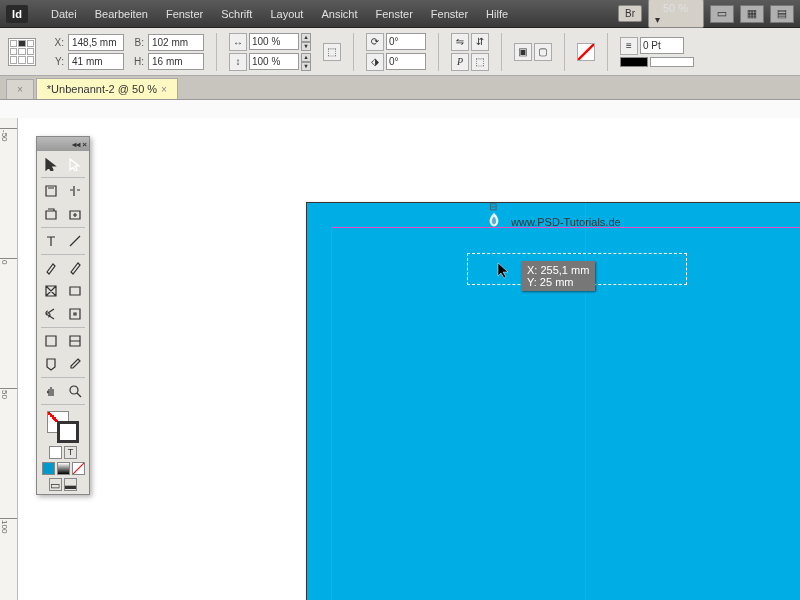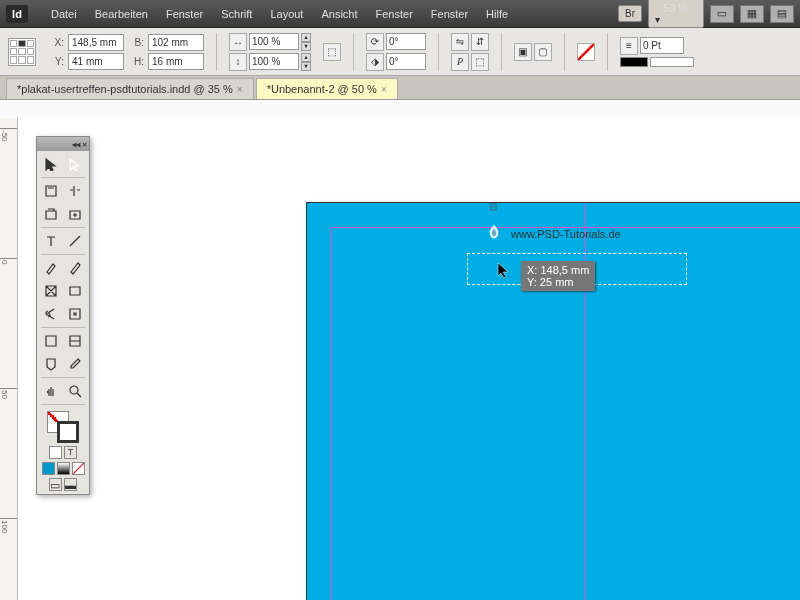--- a/index.html
+++ b/index.html
@@ -32,21 +32,21 @@
 .workspace{position:absolute;top:100px;left:0;right:0;bottom:0;background:#fafafa;display:flex}
 .vruler{width:18px;background:#f5f3ef;border-right:1px solid #bbb;position:relative;overflow:hidden}
 .hruler{height:18px;background:#f5f3ef;border-bottom:1px solid #bbb;position:relative;overflow:hidden;margin-left:18px}
 .tick{position:absolute;font-size:8px;color:#666}
 .vruler .tick{left:0;border-top:1px solid #888;width:17px;writing-mode:vertical-lr;padding-top:1px}
 .canvas{position:absolute;top:18px;left:18px;right:0;bottom:0;background:#fff;overflow:hidden}
 .pasteboard{position:absolute;top:0;left:0;width:900px;height:700px}
 .page{position:absolute;left:288px;top:84px;width:520px;height:600px;background:#00aee6;border:1px solid #333;box-shadow:2px 2px 4px rgba(0,0,0,.3)}
 .margins{position:absolute;left:24px;top:24px;right:0;bottom:0;border:1px solid #e84ac8}
 .guidev{position:absolute;top:0;bottom:0;left:278px;width:1px;background:#e84ac8}
-.logo-on-page{position:absolute;left:176px;top:20px;display:flex;align-items:center;gap:6px;color:#fff;font-size:13px}
+.logo-on-page{position:absolute;left:176px;top:8px;display:flex;align-items:center;gap:6px;color:#fff;font-size:13px}
 .logo-on-page svg{width:22px;height:22px}
 .selbox{position:absolute;left:160px;top:50px;width:220px;height:32px;border:1px dashed #fff}
 .cursor{position:absolute;left:190px;top:59px;pointer-events:none}
 .tooltip{position:absolute;left:214px;top:58px;background:#777;color:#fff;padding:3px 6px;font-size:10px;line-height:12px;box-shadow:1px 1px 2px rgba(0,0,0,.5)}
 .tooltip div{color:#fff}
 .smartpt{position:absolute;left:182px;top:-2px;font-size:10px;color:#555}
 .toolbox{position:absolute;left:36px;top:136px;width:54px;background:#e6e4de;border:1px solid #888;box-shadow:2px 2px 5px rgba(0,0,0,.3)}
 .tbhdr{height:14px;background:linear-gradient(#bbb,#999);display:flex;justify-content:flex-end;align-items:center;padding:0 2px;gap:2px}
 .tbhdr b{font-size:8px;color:#333}
 .tbg{display:grid;grid-template-columns:1fr 1fr;gap:1px;padding:2px}
@@ -167,21 +167,20 @@
       </div>
     <div class="crow">
         <div class="strokecol"></div>
         <div style="width:44px;height:10px;border:1px solid #999;background:#fff"></div>
       </div>
   </div>
 </div>
 
 <div class="tabs">
   <div class="tab">
-      <span>*plakat-usertreffen-psdtutorials.indd @ 35 %</span>
       <span class="x">×</span>
     </div>
   <div class="tab active">
       <span>*Unbenannt-2 @ 50 %</span>
       <span class="x">×</span>
     </div>
 </div>
 
 <div class="workspace">
   <div class="hruler" id="hruler"></div>
@@ -202,21 +201,21 @@
               <path d="M12 2 C8 6 6 10 8 14 C10 18 14 18 16 14 C18 10 16 6 12 2 Z" fill="#fff" opacity=".9"></path>
               <path d="M12 6 C10 8 9 11 10 13 C11 15 13 15 14 13 C15 11 14 8 12 6 Z" fill="#6ac"></path>
             </svg>
           <span>www.PSD-Tutorials.de</span>
         </div>
         <div class="selbox"></div>
         <div class="cursor"><svg width="14" height="18">
               <path d="M1 1 L1 14 L4 11 L7 16 L9 15 L6 10 L11 10 Z" fill="#000" stroke="#fff" stroke-width=".5"></path>
             </svg></div>
         <div class="tooltip">
-          <div>X: 148,5 mm</div>
+          <div>X: 255,1 mm</div>
             <div>Y: 25 mm</div>
         </div>
       </div>
     </div>
   </div>
 </div>
 
 <div class="toolbox">
   <div class="tbhdr">
       <b>◂◂</b>

